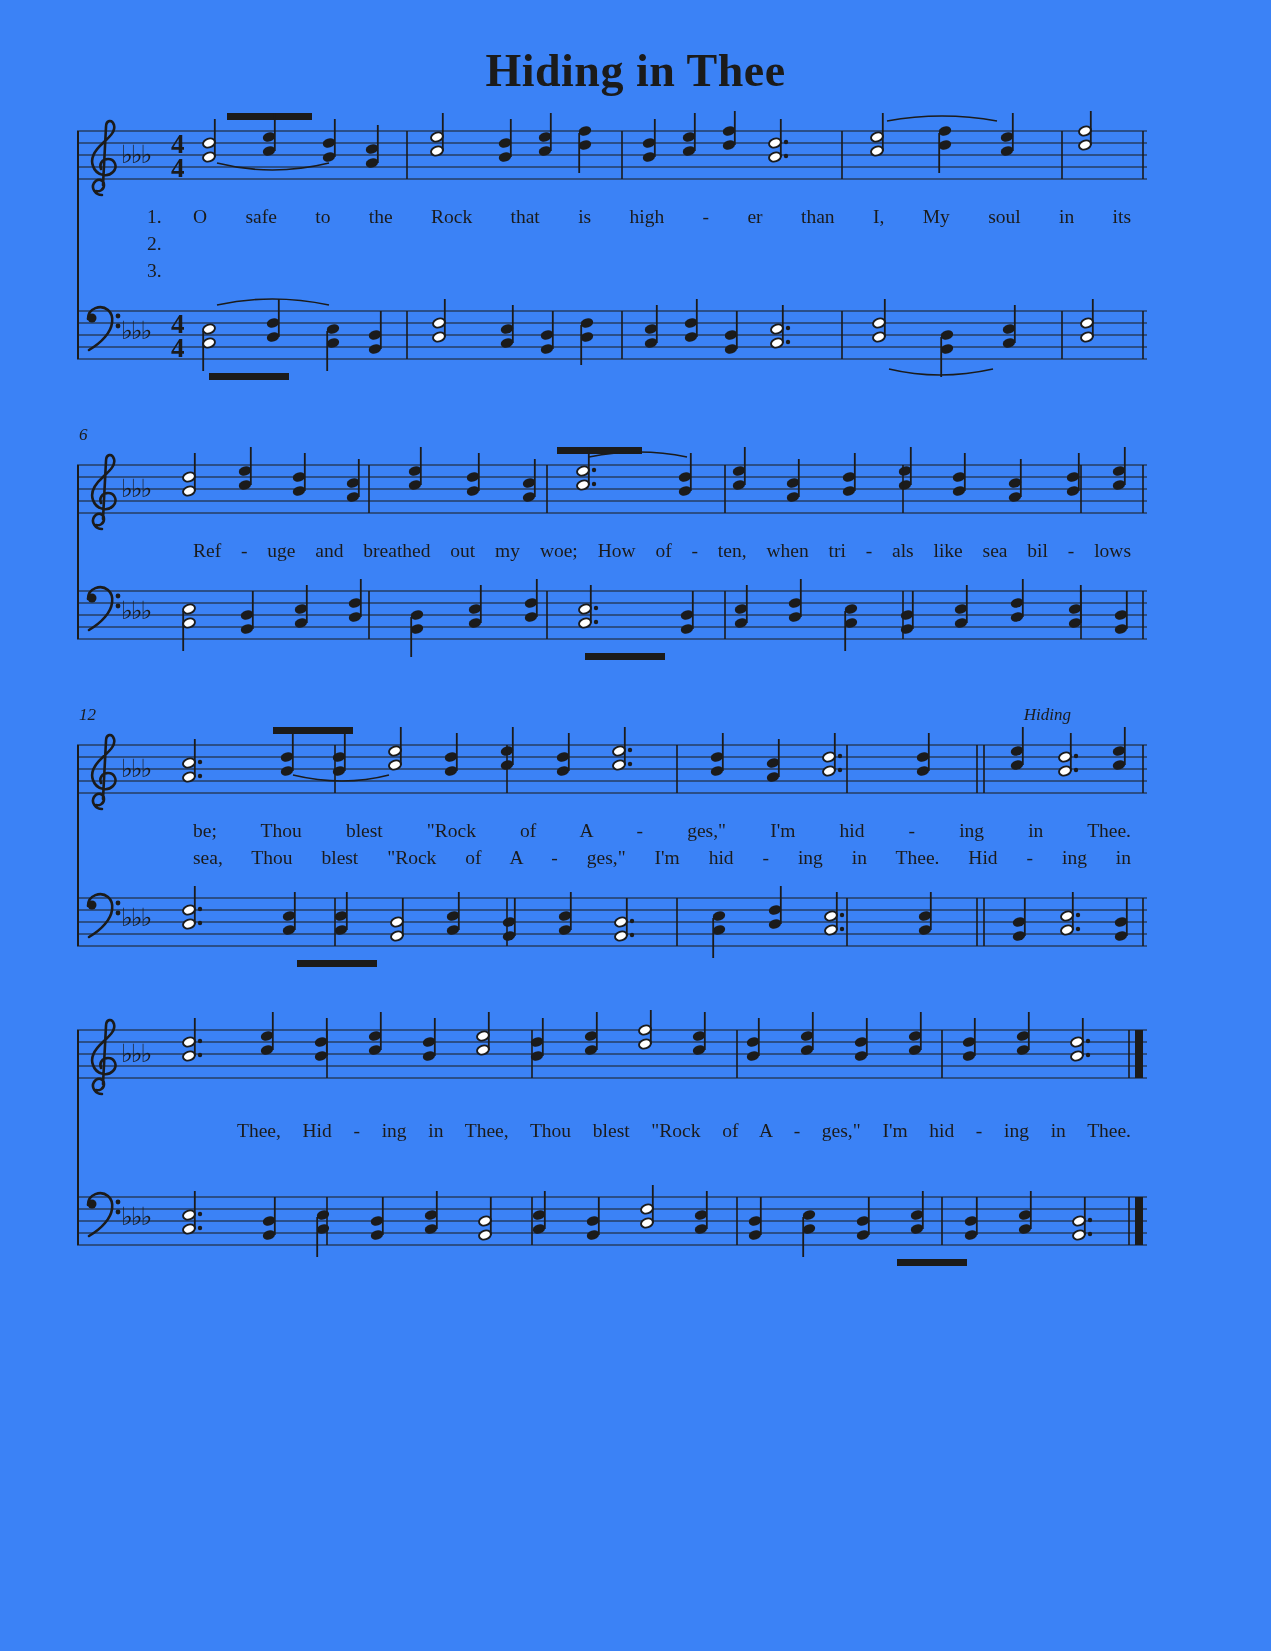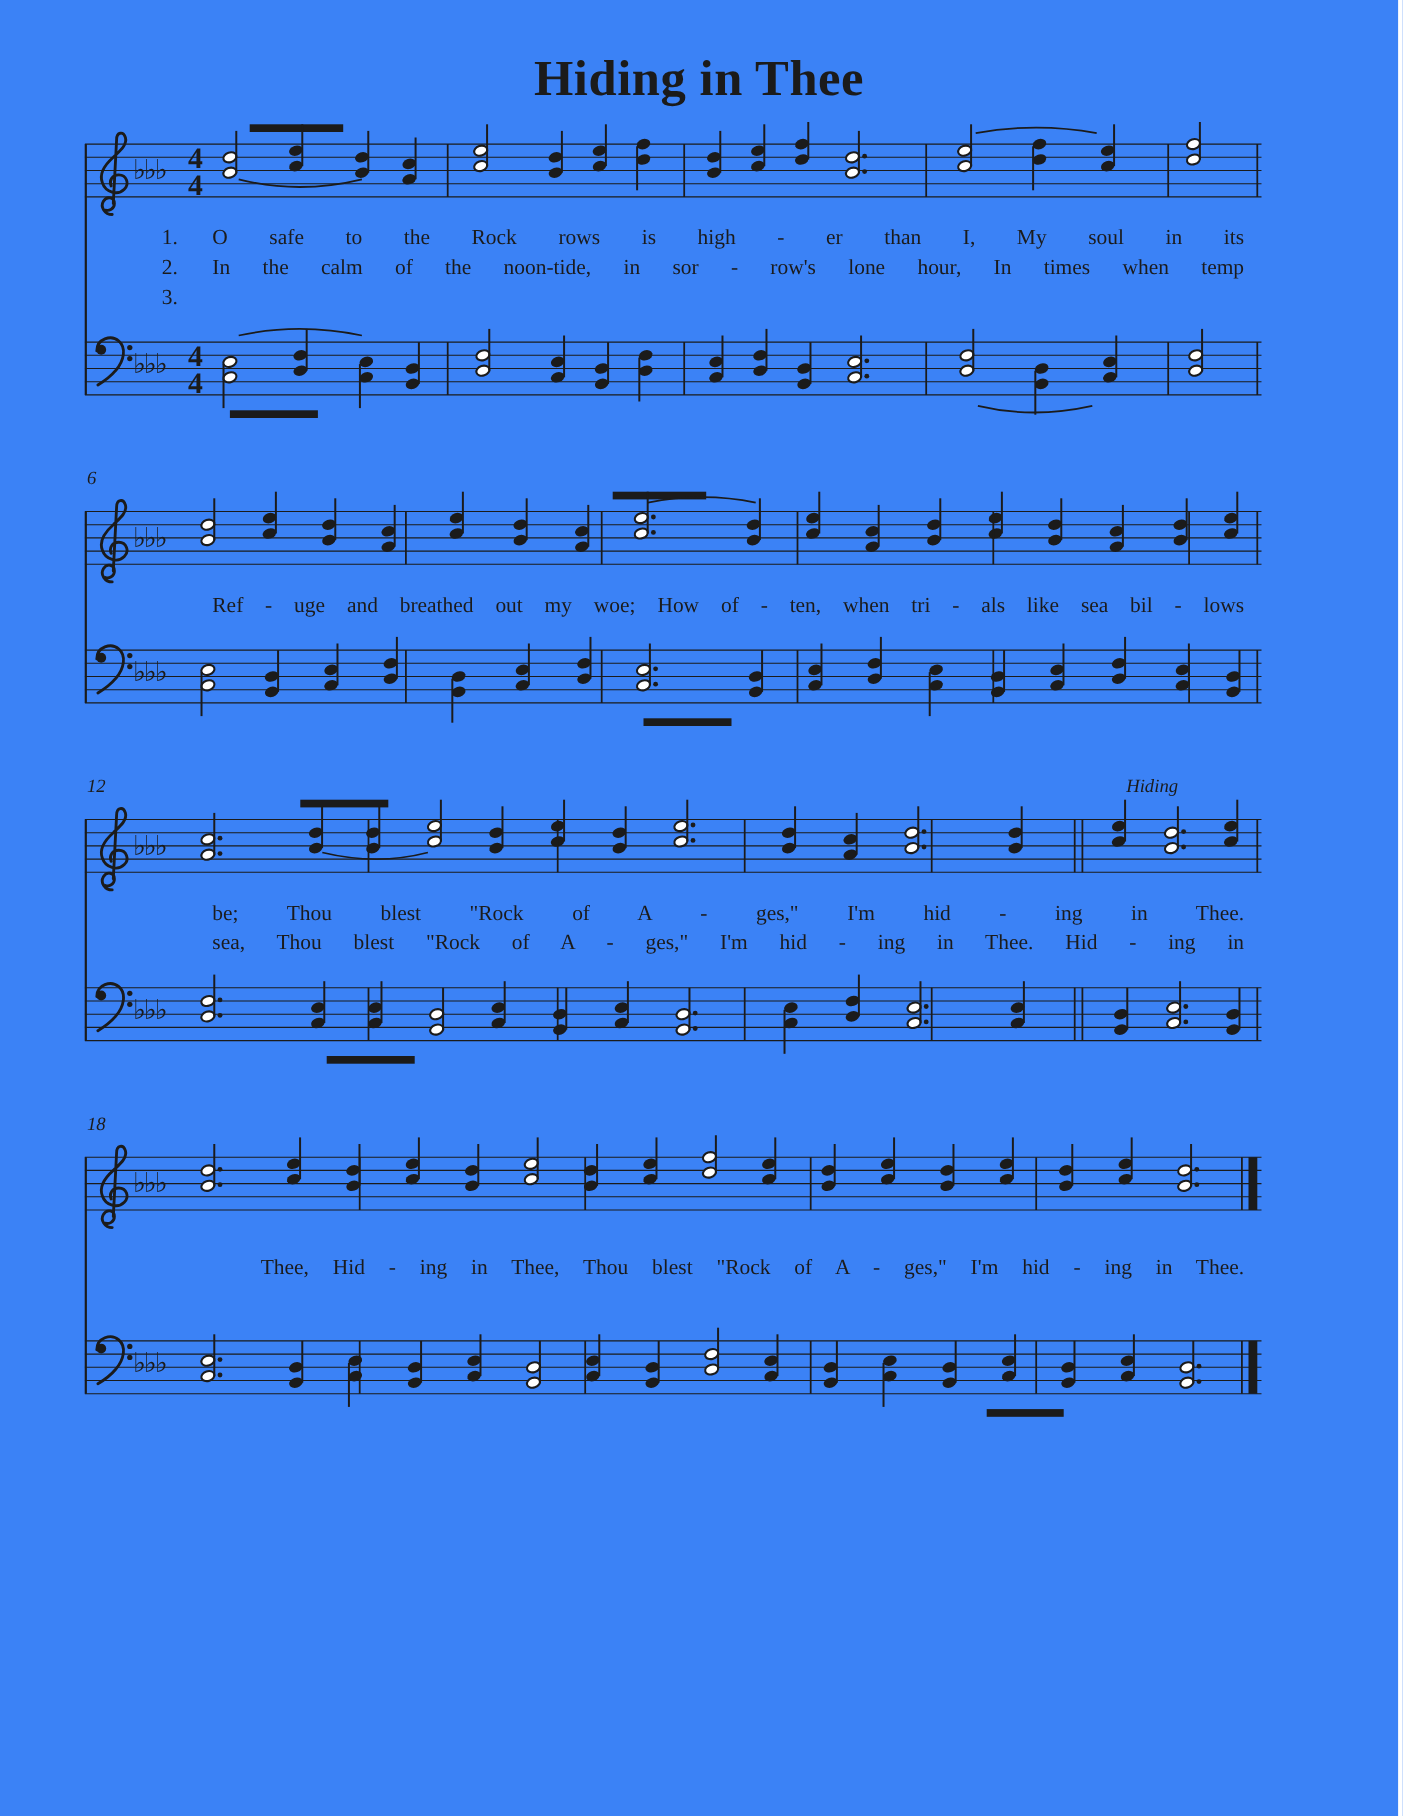--- a/index.html
+++ b/index.html
@@ -116,25 +116,24 @@
           <use href="#ch-h-up" x="1008" y="20"></use>
           <line x1="330" x2="330" y1="20" y2="68" class="bar"></line>
           <line x1="545" x2="545" y1="20" y2="68" class="bar"></line>
           <line x1="765" x2="765" y1="20" y2="68" class="bar"></line>
           <line x1="985" x2="985" y1="20" y2="68" class="bar"></line>
           <line x1="1066" x2="1066" y1="20" y2="68" class="bar"></line>
         </svg>
       <div class="lyrics">
         <div class="lyric-line">
           <span class="vnum">1.</span>
-          <span class="words">O safe to the Rock rows is high - er than I, My soul in its</span>
+          <span class="words">O safe to the Rock that is high - er than I, My soul in its</span>
         </div>
         <div class="lyric-line">
           <span class="vnum">2.</span>
-          <span class="words">In the calm of the noon-tide, in sor - row's lone hour, In times when temp</span>
         </div>
         <div class="lyric-line">
           <span class="vnum">3.</span>
         </div>
       </div>
       <svg class="staff">
         <use href="#st5"></use>
         <g>
             <use href="#f-clef"></use>
           </g>
@@ -323,24 +322,20 @@
           <line x1="600" x2="600" y1="20" y2="68" class="bar"></line>
           <line x1="770" x2="770" y1="20" y2="68" class="bar"></line>
           <line x1="900" x2="900" y1="20" y2="68" class="bar"></line>
           <line x1="907" x2="907" y1="20" y2="68" class="bar"></line>
           <line x1="1066" x2="1066" y1="20" y2="68" class="bar"></line>
         </svg>
     </div>
   </div>
 
   <div class="system sys4">
-    <div class="measure-row">
-      <span>18</span>
-      <span></span>
-    </div>
     <div class="music">
       <div class="connector"></div>
       <svg class="staff">
         <use href="#st5"></use>
         <g>
             <use href="#g-clef"></use>
           </g>
         <text class="ksig" x="44" y="52">♭♭♭</text>
         <rect class="ink" x="1058" y="20" width="8" height="48"></rect>
       <use href="#ch-d" x="112" y="32"></use>

